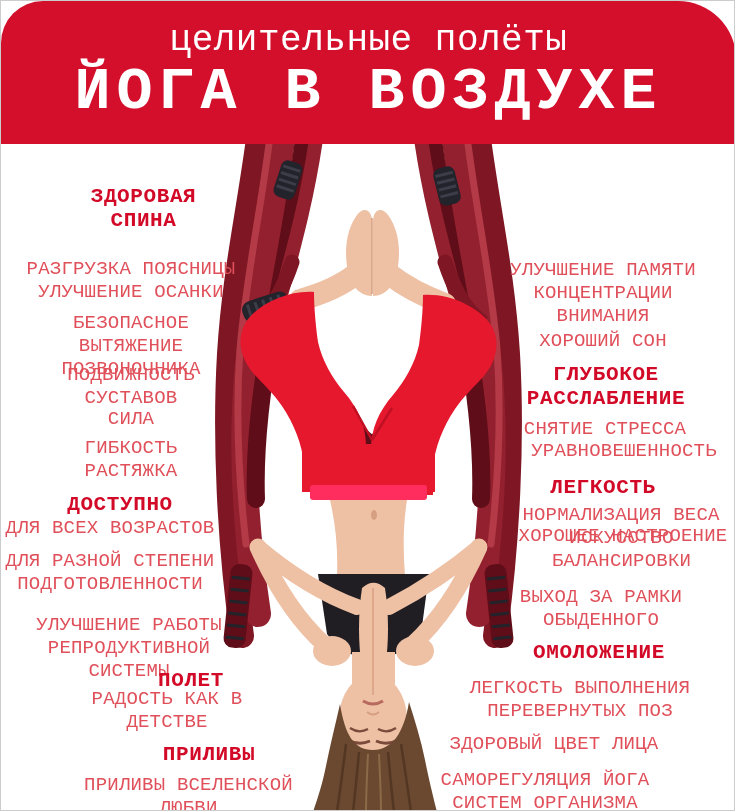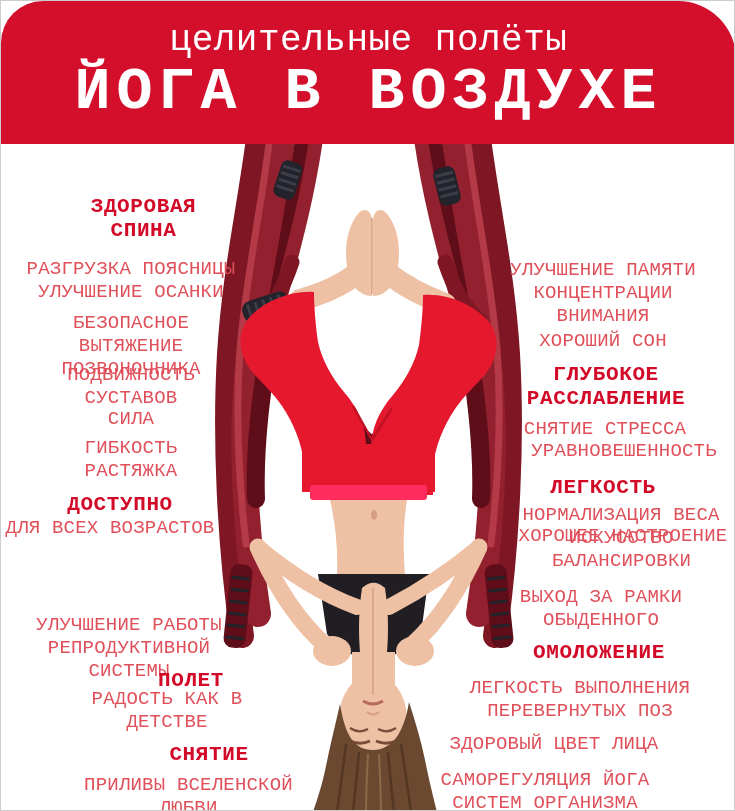--- a/index.html
+++ b/index.html
@@ -186,41 +186,43 @@
           <line x1="-9" y1="-28" x2="9" y2="-28"></line>
           <line x1="-9" y1="-16" x2="9" y2="-16"></line>
           <line x1="-9" y1="-4" x2="9" y2="-4"></line>
           <line x1="-9" y1="8" x2="9" y2="8"></line>
           <line x1="-9" y1="20" x2="9" y2="20"></line>
           <line x1="-9" y1="32" x2="9" y2="32"></line>
         </g>
     </g>
   </svg>
 
-  <div class="tb h" style="left:35px;top:194px;width:215px">ЗДОРОВАЯ
+  <div class="tb h" style="left:35px;top:184px;width:215px">ЗДОРОВАЯ
 СПИНА</div>
   <div class="tb i" style="left:20px;top:257px;width:220px">РАЗГРУЗКА ПОЯСНИЦЫ
 УЛУЧШЕНИЕ ОСАНКИ</div>
   <div class="tb i" style="left:20px;top:311px;width:220px">БЕЗОПАСНОЕ ВЫТЯЖЕНИЕ
 ПОЗВОНОЧНИКА</div>
   <div class="tb i" style="left:20px;top:363px;width:220px">ПОДВИЖНОСТЬ
 СУСТАВОВ</div>
   <div class="tb i" style="left:20px;top:407px;width:220px">СИЛА</div>
   <div class="tb i" style="left:20px;top:436px;width:220px">ГИБКОСТЬ
 РАСТЯЖКА</div>
 
   <div class="tb h" style="left:10px;top:492px;width:218px">ДОСТУПНО</div>
   <div class="tb i" style="left:0px;top:516px;width:218px">ДЛЯ ВСЕХ ВОЗРАСТОВ</div>
+  <div class="tb i" style="left:0px;top:549px;width:218px">ДЛЯ  РАЗНОЙ СТЕПЕНИ
+ПОДГОТОВЛЕННОСТИ</div>
   <div class="tb i" style="left:8px;top:613px;width:240px">УЛУЧШЕНИЕ РАБОТЫ
 РЕПРОДУКТИВНОЙ СИСТЕМЫ</div>
 
   <div class="tb h" style="left:85px;top:668px;width:210px">ПОЛЕТ</div>
   <div class="tb i" style="left:60px;top:687px;width:212px">РАДОСТЬ КАК В ДЕТСТВЕ</div>
 
-  <div class="tb h" style="left:103px;top:742px;width:210px">СНЯТИЕ</div>
+  <div class="tb h" style="left:103px;top:742px;width:210px">ПРИЛИВЫ</div>
   <div class="tb i" style="left:80px;top:773px;width:215px">ПРИЛИВЫ ВСЕЛЕНСКОЙ ЛЮБВИ</div>
 
   <div class="tb i" style="left:492px;top:258px;width:220px">УЛУЧШЕНИЕ ПАМЯТИ
 КОНЦЕНТРАЦИИ
 ВНИМАНИЯ</div>
   <div class="tb i" style="left:492px;top:329px;width:220px">ХОРОШИЙ СОН</div>
 
   <div class="tb h" style="left:495px;top:362px;width:220px">ГЛУБОКОЕ
 РАССЛАБЛЕНИЕ</div>
   <div class="tb i" style="left:494px;top:417px;width:220px">СНЯТИЕ СТРЕССА</div>

